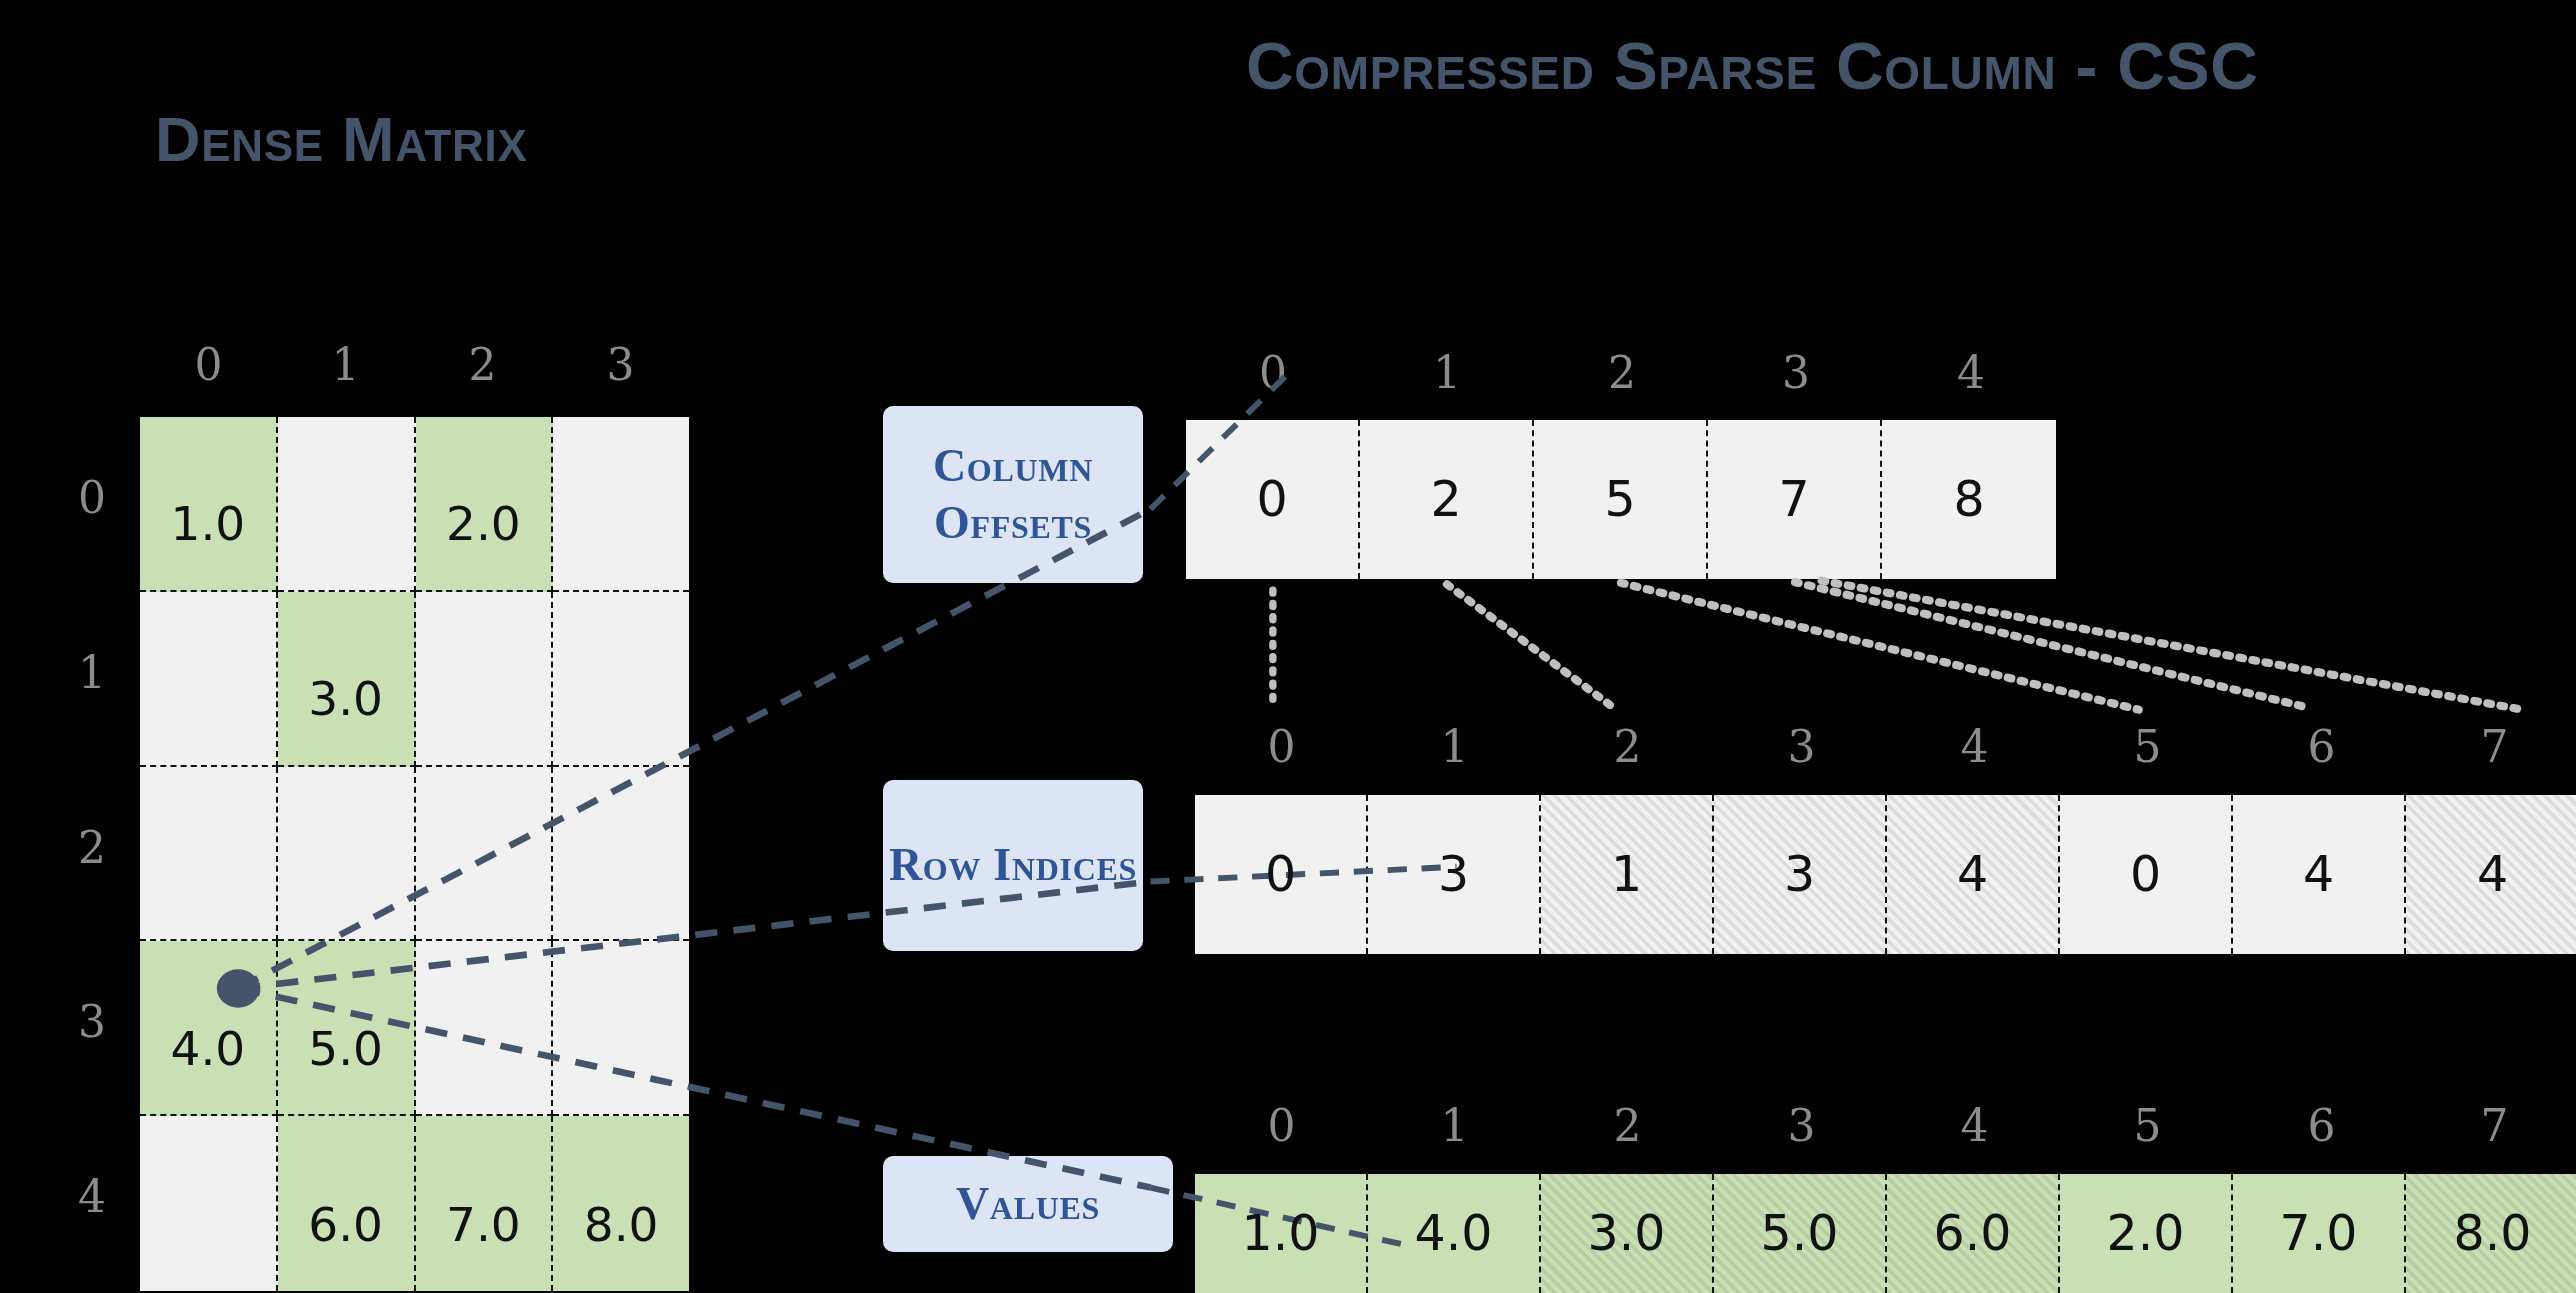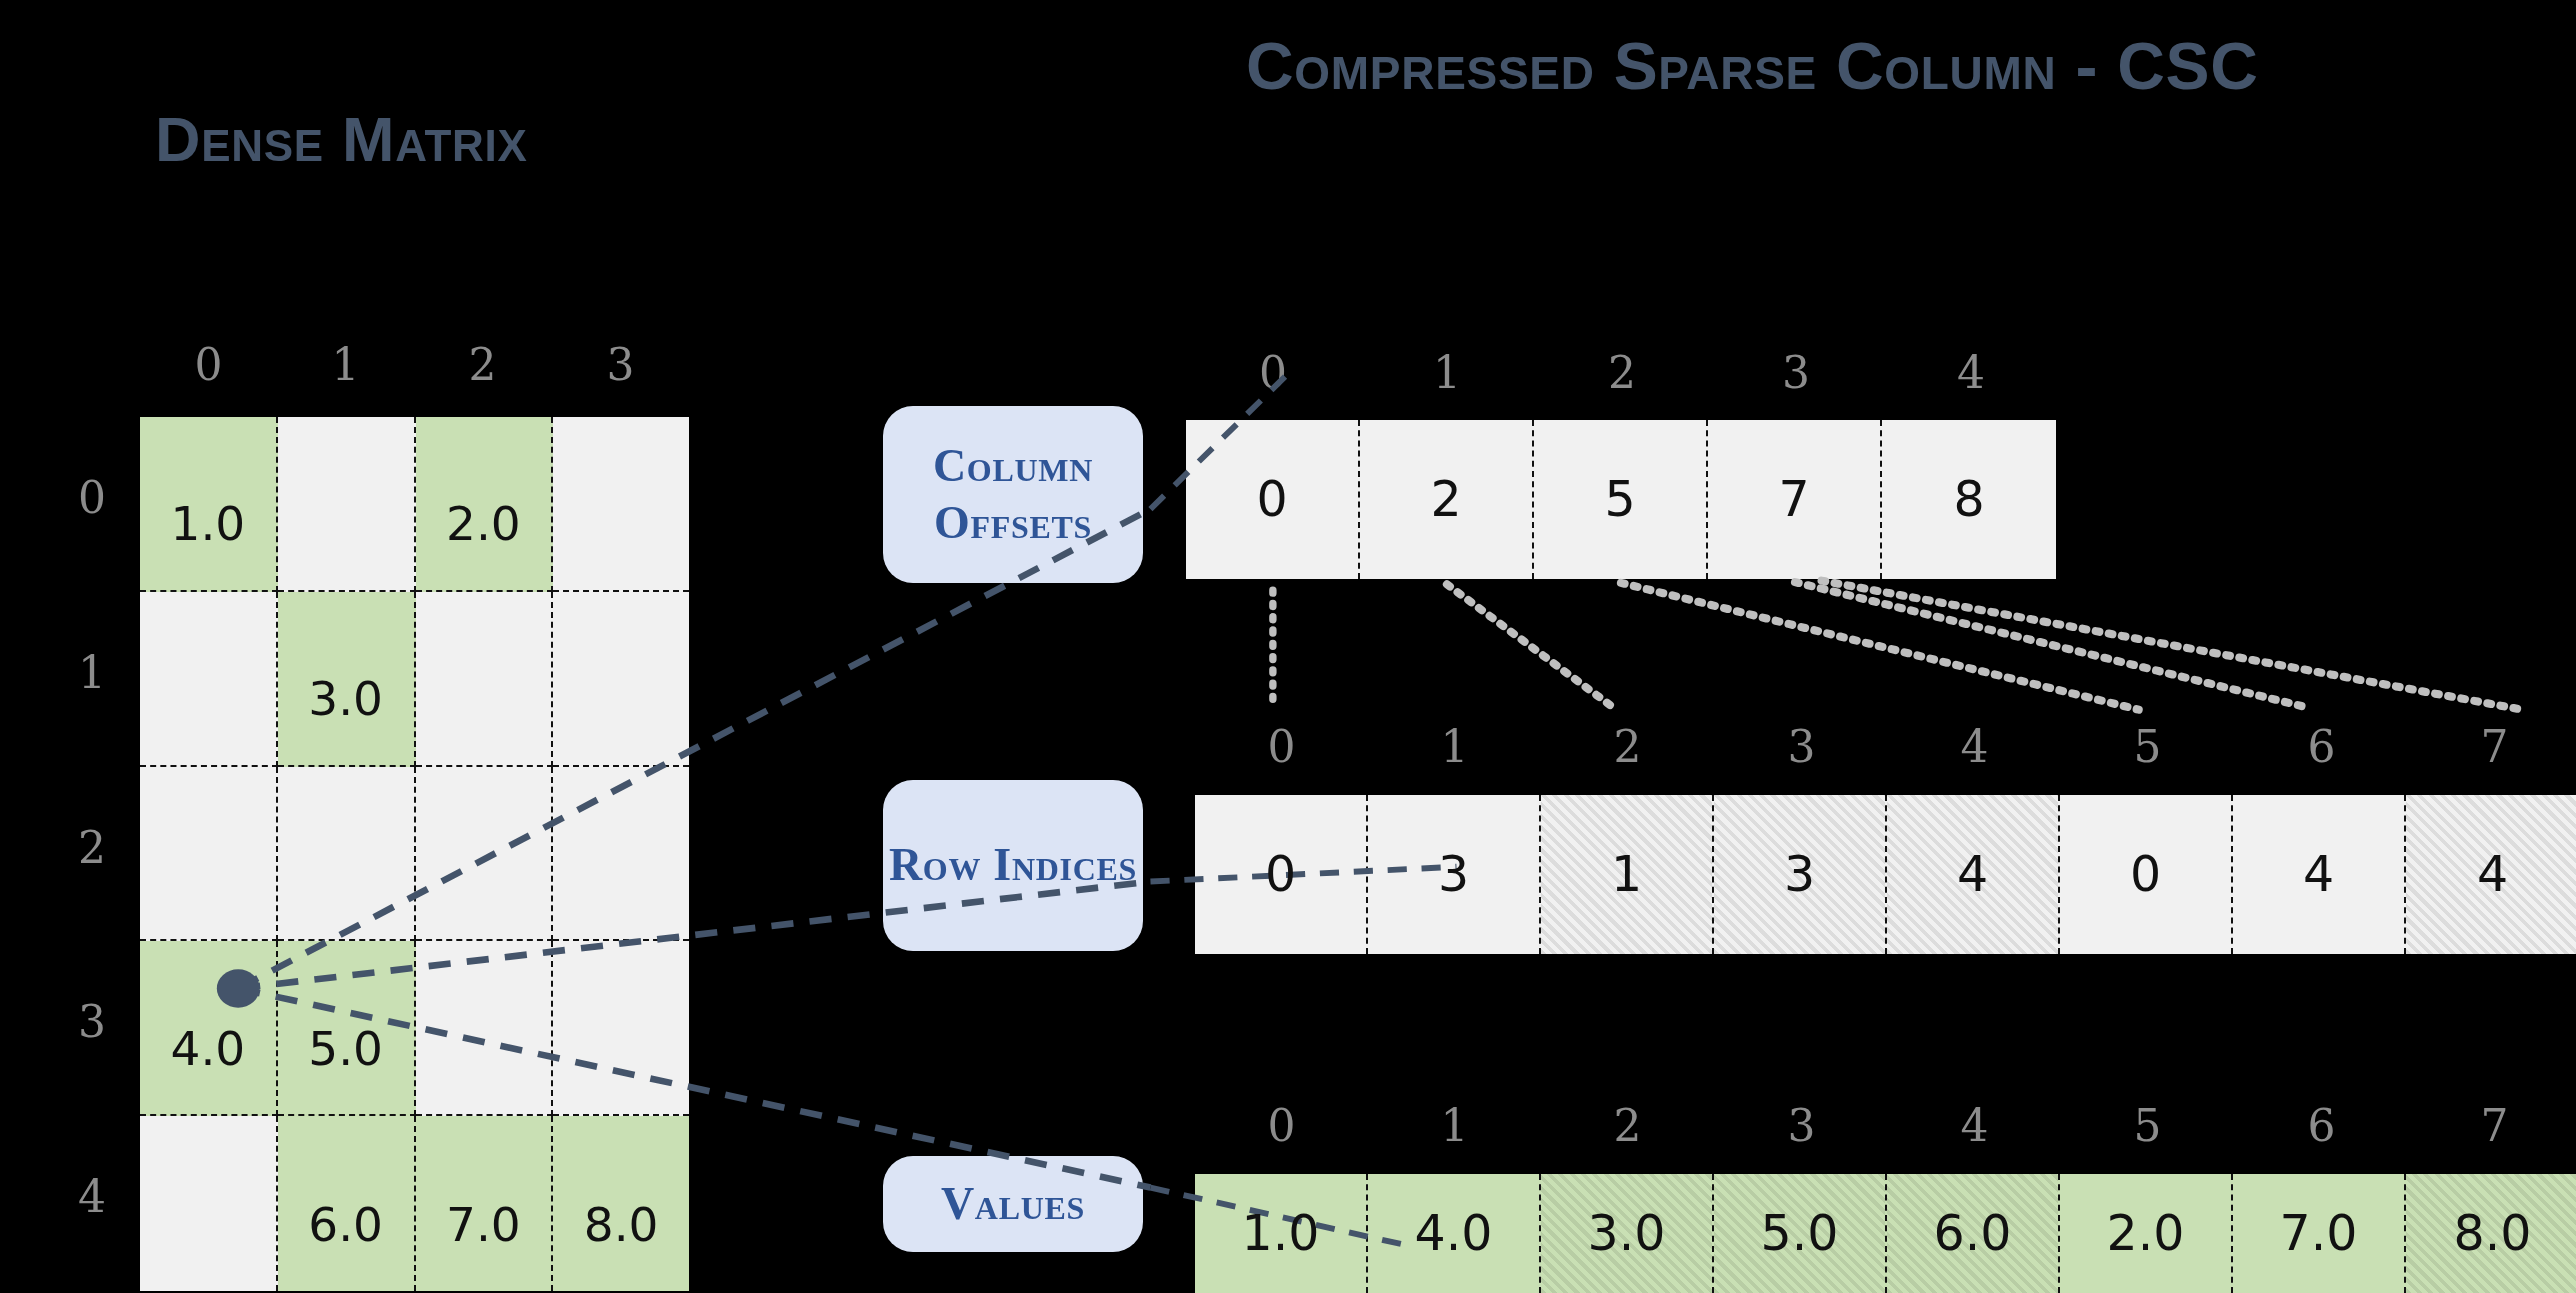--- a/index.html
+++ b/index.html
@@ -42,29 +42,29 @@
     position:absolute;top:339px;width:137px;text-align:center;
     font-size:44px;color:#8c8c8c;font-family:"DejaVu Serif", serif;
   }
   .mrowhdr{
     position:absolute;left:66px;width:52px;text-align:center;
     font-size:44px;color:#8c8c8c;font-family:"DejaVu Serif", serif;
   }
 
   
   .pill{
-    position:absolute;background:#dce4f5;border-radius:30px;
+    position:absolute;background:#dce4f5;border-radius:10px;
     color:#2f5597;font-family:"Liberation Serif", serif;font-weight:bold;
     font-variant:small-caps;font-size:46px;letter-spacing:0.7px;
     display:flex;flex-direction:column;align-items:center;justify-content:center;
     line-height:1.22;text-align:center;
   }
   #pill-coloffsets{left:883px;top:406px;width:260px;height:177px;}
   #pill-rowindices{left:883px;top:780px;width:260px;height:171px;}
-  #pill-values{left:883px;top:1156px;width:260px;height:96px;}
+  #pill-values{left:883px;top:1156px;width:290px;height:96px;}
 
   
   .arr{position:absolute;display:flex;height:159px;}
   .acell{
     position:relative;background:#f1f1f1;box-sizing:border-box;
     border-right:2.2px dashed #111;
     display:flex;align-items:center;justify-content:center;
     font-size:49px;color:#111;font-family:"DejaVu Sans", sans-serif;
   }
   .acell:last-child{border-right:none;}

